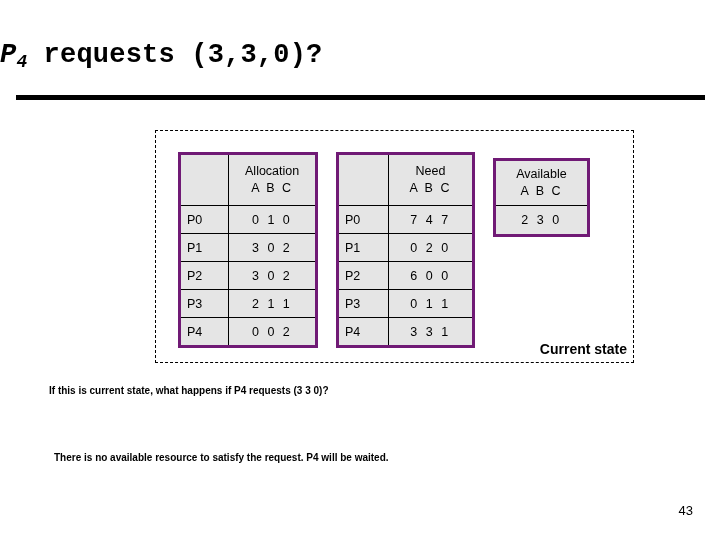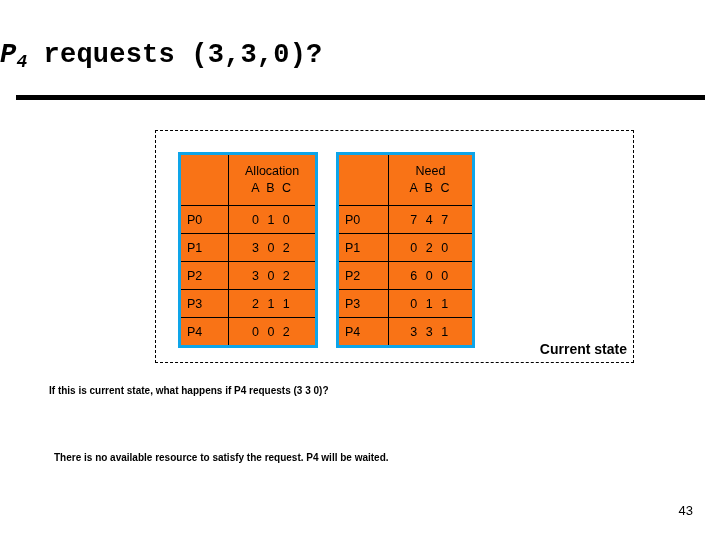--- a/index.html
+++ b/index.html
@@ -72,22 +72,22 @@
     bottom: 5px;
     font-size: 14px;
     font-weight: bold;
     white-space: nowrap;
   }
 
   
   .matrix-table {
     position: absolute;
     border-collapse: collapse;
-    border: 3px solid #0ea5e9;
-    background: #f97316;
+    border: 3px solid #701a75;
+    background: #e5e5e5;
     font-size: 12.5px;
     font-weight: normal;
     padding-left: 22px;
   }
   .matrix-table td, .matrix-table th {
     border: 1px solid #000000;
     padding: 0;
     font-weight: normal;
     vertical-align: middle;
   }
@@ -231,20 +231,29 @@
     </tr>
     <tr>
       <td class="rowlabel">P4</td>
       <td class="vals">3 3 1</td>
     </tr>
   </tbody>
     </table>
 
   <table id="available-table" class="matrix-table">
     <tbody>
+        <tr>
+      <td class="avail-hdr">
+        <div>Available</div>
+        <div class="res-line">A B C</div>
+      </td>
+    </tr>
+    <tr>
+      <td class="avail-vals">2 3 0</td>
+    </tr>
   </tbody>
     </table>
 
   <div id="current-state-label">Current state</div>
 </div>
 
 <div id="question-line" class="body-line">If this is current state, what happens if  P4  requests  (3 3 0)?</div>
 <div id="answer-line" class="body-line">There is no available resource to satisfy the request. P4 will be waited.</div>
 
 <div id="page-number">43</div>

